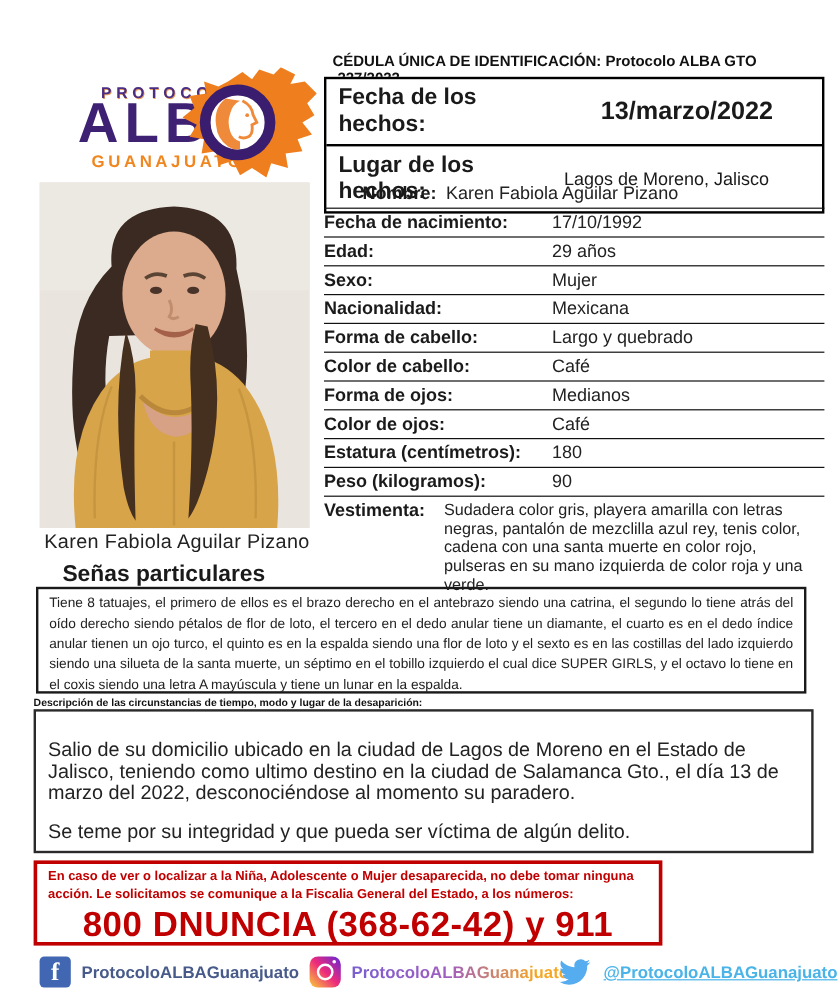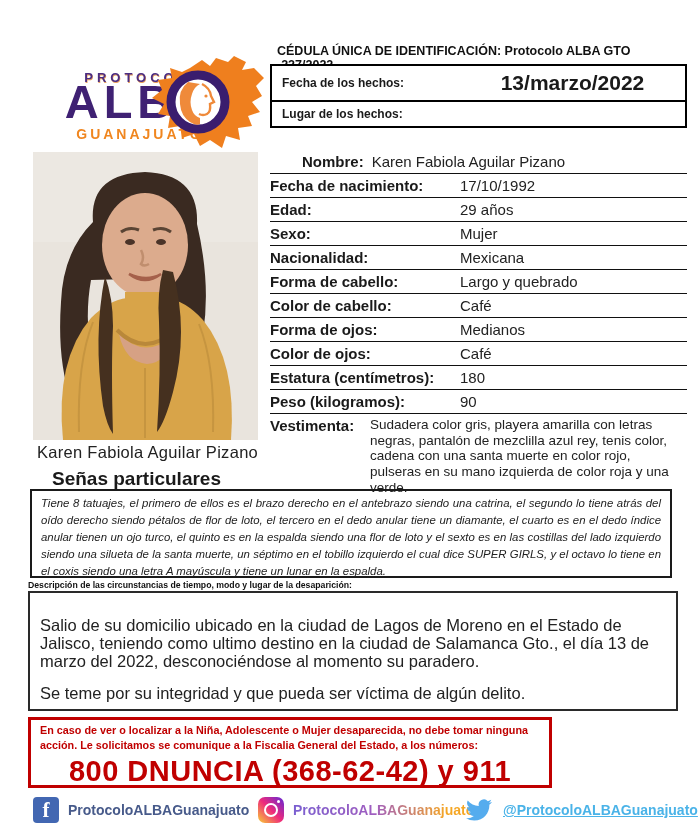--- a/index.html
+++ b/index.html
@@ -21,21 +21,21 @@
     font-size:14px; font-weight:bold; letter-spacing:3px; color:#f0861f; }
   .logo-blob { position:absolute; left:122px; top:0px; }
 
   
   .cedula-title { position:absolute; left:277px; top:44px; width:412px;
     font-size:12.5px; font-weight:bold; color:#111; }
   .hechos-box { position:absolute; left:270px; top:64px; width:417px;
     border:2px solid #000; background:#fff; }
   .hechos-row { display:flex; align-items:center; padding:5px 10px; }
   .hechos-row + .hechos-row { border-top:2px solid #000; }
-  .hechos-label { font-weight:bold; font-size:12px; width:188px; flex:none; }
+  .hechos-label { font-weight:bold; font-size:19px; width:188px; flex:none; }
   .fecha-value { flex:1; text-align:center; font-weight:bold; font-size:21px; }
   .lugar-value { font-size:15px; margin-left:0; }
 
   
   .photo { position:absolute; left:33px; top:152px; width:225px; height:288px;
     background:#e8e3dc; overflow:hidden; }
   .photo-caption { position:absolute; left:30px; top:443px; width:235px;
     font-size:16.5px; color:#222; text-align:center; letter-spacing:0.3px; }
 
   
@@ -47,21 +47,21 @@
   .field-value { font-size:15px; color:#222; }
 
   .vestimenta { position:absolute; left:270px; top:417px; width:417px; display:flex; }
   .vestimenta-label { font-weight:bold; font-size:15px; width:100px; flex:none; }
   .vestimenta-value { font-size:13.5px; line-height:1.16; width:300px; color:#222; }
 
   
   .senas-heading { position:absolute; left:52px; top:468px; font-size:19px; font-weight:bold; }
   .senas-box { position:absolute; left:30px; top:489px; width:642px; height:89px;
     border:2px solid #1a1a1a; padding:4px 9px; font-size:11.4px; line-height:1.5;
-    text-align:justify; color:#222;font-style:italic; }
+    text-align:justify; color:#222; }
 
   
   .desc-label { position:absolute; left:28px; top:580px; font-size:8.7px; font-weight:bold; color:#111; }
   .desc-box { position:absolute; left:28px; top:591px; width:650px; height:120px;
     border:2px solid #2a2a2a; padding:23px 10px; font-size:16.5px; line-height:1.1; color:#222; }
   .desc-box p + p { margin-top:14px; }
 
   
   .alert-box { position:absolute; left:28px; top:717px; width:524px; height:71px;
     border:3px solid #c00000; padding:3px 9px; }
@@ -109,20 +109,21 @@
   </div>
 
   <div class="cedula-title">CÉDULA ÚNICA DE IDENTIFICACIÓN: Protocolo ALBA GTO -227/2022</div>
   <div class="hechos-box">
     <div class="hechos-row">
       <span class="hechos-label">Fecha de los hechos:</span>
       <span class="fecha-value">13/marzo/2022</span>
     </div>
     <div class="hechos-row">
       <span class="hechos-label">Lugar de los hechos:</span>
+      <span class="lugar-value">Lagos de Moreno, Jalisco</span>
     </div>
   </div>
 
   <div class="photo">
     <svg width="225" height="288" viewBox="0 0 225 288">
       <rect width="225" height="288" fill="#e9e4dd"></rect>
       <rect width="225" height="90" fill="#ece8e2"></rect>
 
       <path fill="#3a2a21" d="M60 70 q-4 -48 52 -50 q54 2 52 52 q14 60 6 110 q-6 40 -16 60 l-20 -30 q8 -50 2 -86 l-78 2 q-8 44 4 96 l-24 24 q-14 -40 -10 -98 q2 -50 32 -80 z"></path>
 

